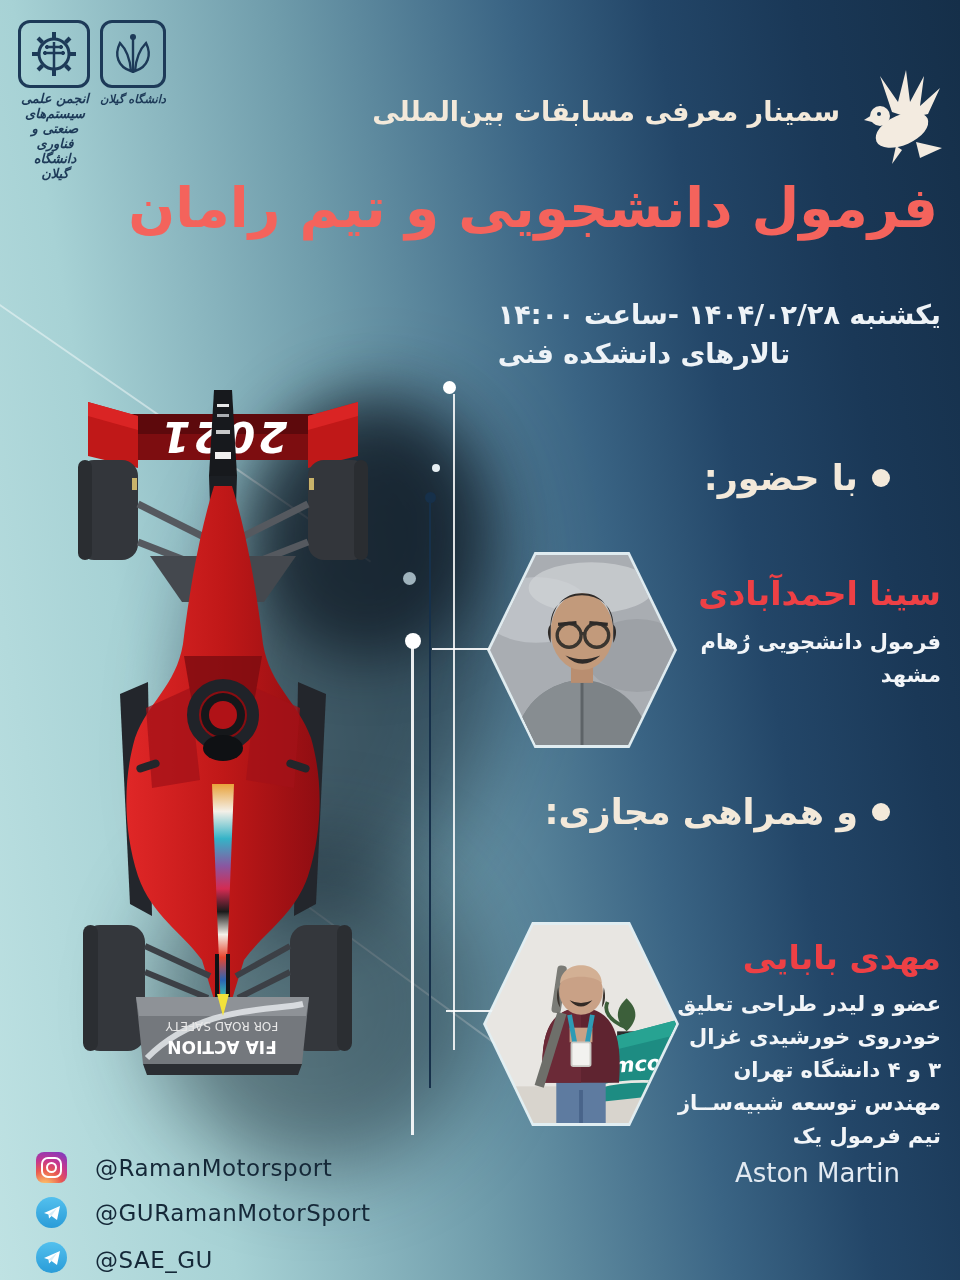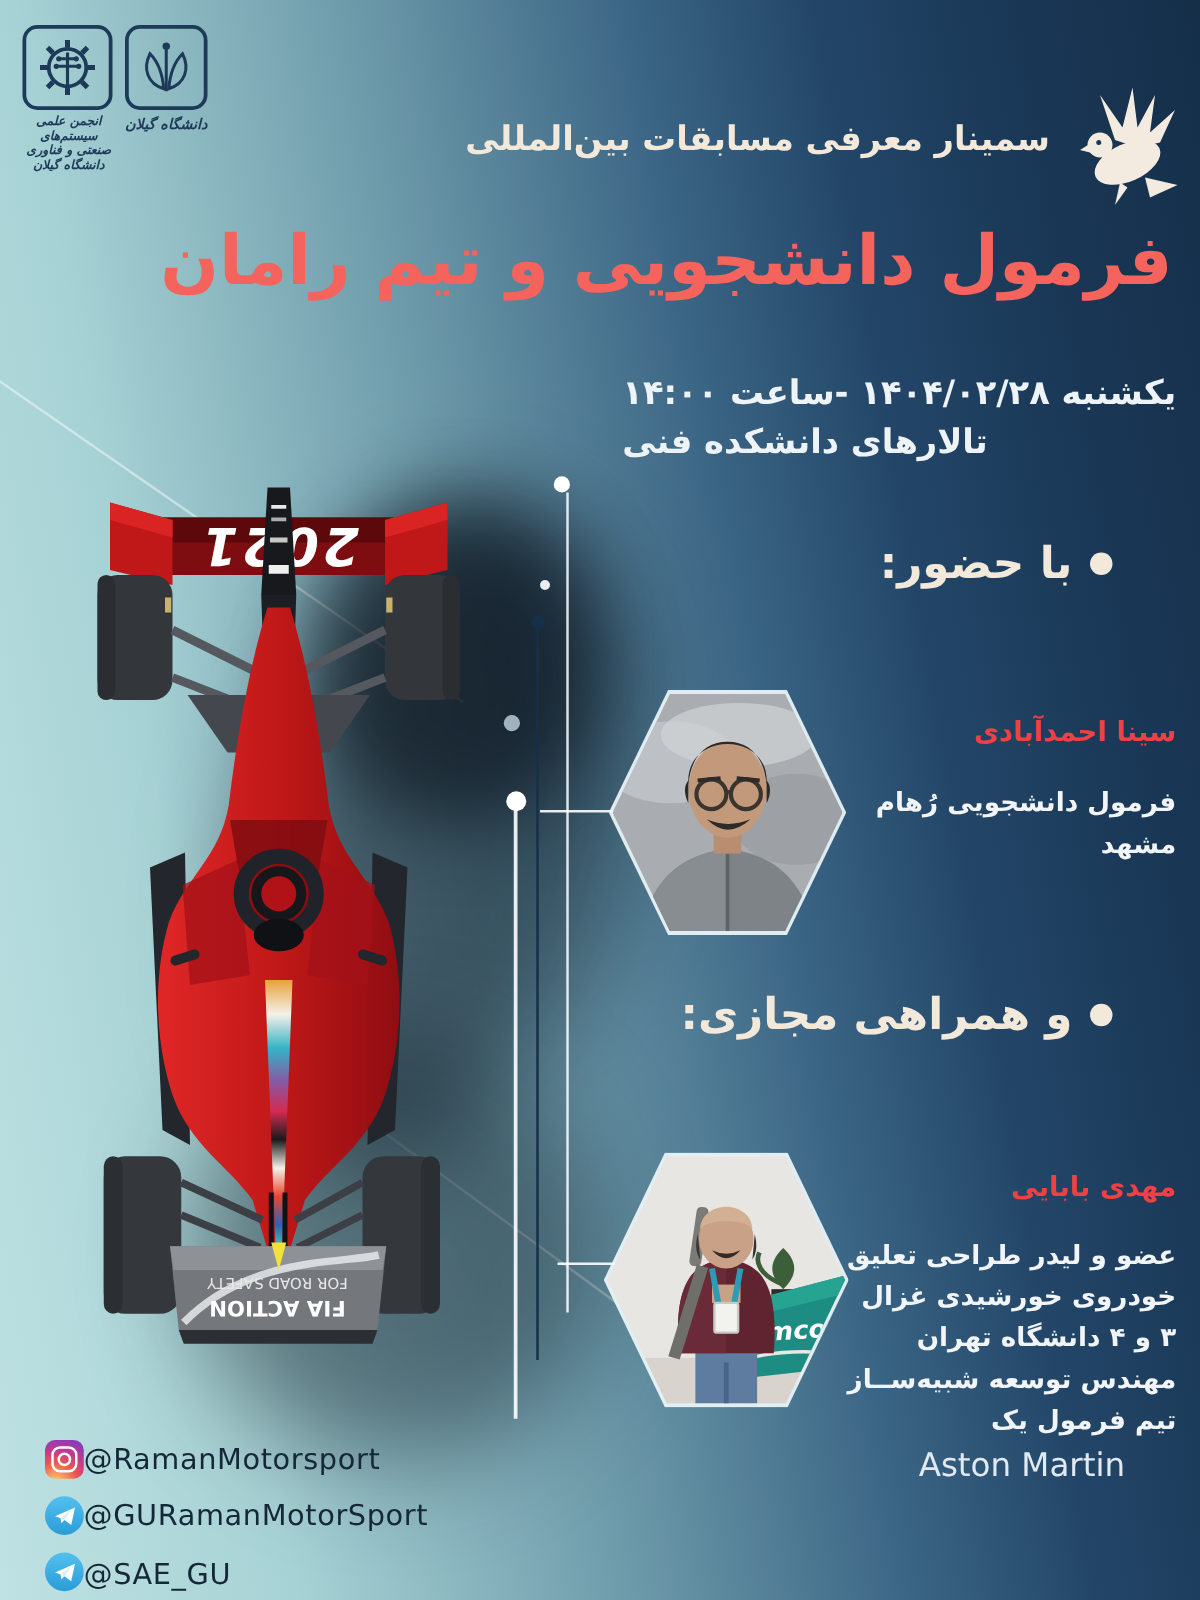--- a/index.html
+++ b/index.html
@@ -28,30 +28,30 @@
   #title{position:absolute;top:176px;right:22px;color:#f4635c;font-size:55px;font-weight:bold;direction:rtl;letter-spacing:0;}
   
   #event{position:absolute;top:299px;right:19px;direction:rtl;text-align:left;color:#eef3f7;}
   #event .l1{font-size:27px;font-weight:bold;}
   #event .l2{font-size:27px;font-weight:bold;margin-top:8px;}
   #event .l3{font-size:20px;margin-top:12px;color:#e4ebf2;}
   
   .section{position:absolute;right:70px;direction:rtl;display:flex;align-items:center;gap:14px;color:#f3e9da;font-size:35px;font-weight:bold;}
   .bullet{width:18px;height:18px;border-radius:50%;background:#f3e9da;display:inline-block;}
   
-  .spk-name{position:absolute;right:19px;direction:rtl;color:#ee4045;font-size:22px;font-weight:bold;}
+  .spk-name{position:absolute;right:19px;direction:rtl;color:#ee4045;font-size:33px;font-weight:bold;}
   .spk-bio{position:absolute;right:19px;direction:rtl;text-align:right;color:#f2f5f8;font-size:21px;font-weight:bold;line-height:33px;}
   .spk-bio .latin{direction:ltr;font-weight:normal;font-size:26px;color:#e2e9f1;margin-top:4px;margin-left:0;padding-left:0;text-align:center;width:175px;margin-right:36px;}
   
   .hex{clip-path:polygon(25% 0,75% 0,100% 50%,75% 100%,25% 100%,0 50%);}
   .hexwrap{position:absolute;}
   .hexwrap .hexborder{position:absolute;inset:0;background:rgba(238,247,250,.92);}
   .hexwrap .hexinner{position:absolute;inset:3px;overflow:hidden;}
   
-  .social-row{position:absolute;left:36px;display:flex;align-items:center;gap:0;}
+  .social-row{position:absolute;left:36px;display:flex;align-items:center;gap:28px;}
   .social-row .handle{font-size:23px;color:#152838;letter-spacing:.5px;}
   .ig{width:31px;height:31px;border-radius:8px;background:radial-gradient(circle at 28% 115%,#fdc468 8%,#e95950 42%,#c6378e 65%,#8a3ab9 90%);position:relative;}
   .ig .cam{position:absolute;inset:5px;border:2px solid #fff;border-radius:7px;}
   .ig .lens{position:absolute;left:10px;top:10px;width:7px;height:7px;border:2px solid #fff;border-radius:50%;}
   .tg{width:31px;height:31px;border-radius:50%;background:linear-gradient(180deg,#53c0ee,#2a9cd8);display:flex;align-items:center;justify-content:center;}
   svg text{font-family:"DejaVu Sans","Liberation Sans",sans-serif;}
 </style>
 </head>
 <body>
 
@@ -208,21 +208,21 @@
         </g>
         <line x1="25" y1="13" x2="25" y2="40" stroke-width="2.5"></line>
         <line x1="18" y1="18" x2="32" y2="18" stroke-width="2.5"></line>
         <line x1="16" y1="24" x2="34" y2="24" stroke-width="2.5"></line>
         <circle cx="18" cy="18" r="1.6" fill="#1d3a58"></circle>
           <circle cx="32" cy="18" r="1.6" fill="#1d3a58"></circle>
         <circle cx="16" cy="24" r="1.6" fill="#1d3a58"></circle>
           <circle cx="34" cy="24" r="1.6" fill="#1d3a58"></circle>
       </svg>
     </div>
-    <div class="cap" style="font-size:10px;width:74px;margin-top:4px;font-weight:bold;">انجمن علمی سیستم‌های صنعتی و فناوری دانشگاه گیلان</div>
+    <div class="cap" style="font-size:13px;width:74px;margin-top:4px;font-weight:bold;">انجمن علمی سیستم‌های صنعتی و فناوری دانشگاه گیلان</div>
   </div>
 
   <div class="stamp" style="left:100px;top:20px;width:43px;">
     <div class="frame" style="width:60px;height:62px;">
       <svg width="46" height="50" viewBox="0 0 46 50" fill="none" stroke="#1d3a58" stroke-width="2.4">
         <line x1="23" y1="10" x2="23" y2="44"></line>
         <circle cx="23" cy="8" r="3" fill="#1d3a58" stroke="none"></circle>
         <path d="M21,42 C8,38 4,26 10,14 C16,20 20,30 21,42 Z"></path>
         <path d="M25,42 C38,38 42,26 36,14 C30,20 26,30 25,42 Z"></path>
       </svg>
@@ -243,21 +243,21 @@
   </svg>
 
   <div id="tagline">سمینار معرفی مسابقات بین‌المللی</div>
   <div id="title">فرمول دانشجویی و تیم رامان</div>
 
   <div id="event">
     <div class="l1">یکشنبه  ۱۴۰۴/۰۲/۲۸  -ساعت ۱۴:۰۰</div>
     <div class="l2">تالارهای دانشکده فنی</div>
   </div>
 
-  <div class="section" style="top:431px;">
+  <div class="section" style="top:458px;">
     <span class="bullet"></span>
     <span>با حضور:</span>
   </div>
 
   <div class="hexwrap" style="left:487px;top:552px;width:190px;height:196px;">
     <div class="hexborder hex"></div>
     <div class="hexinner hex">
       <svg width="184" height="190" viewBox="0 0 100 104" preserveAspectRatio="none">
         <rect width="100" height="104" fill="#a9adb2"></rect>
         <ellipse cx="25" cy="30" rx="30" ry="18" fill="#c2c6ca" opacity=".8"></ellipse>

